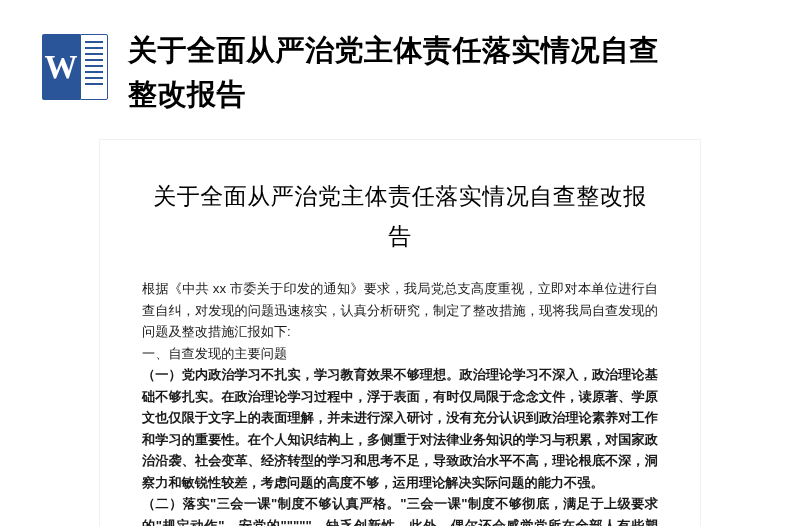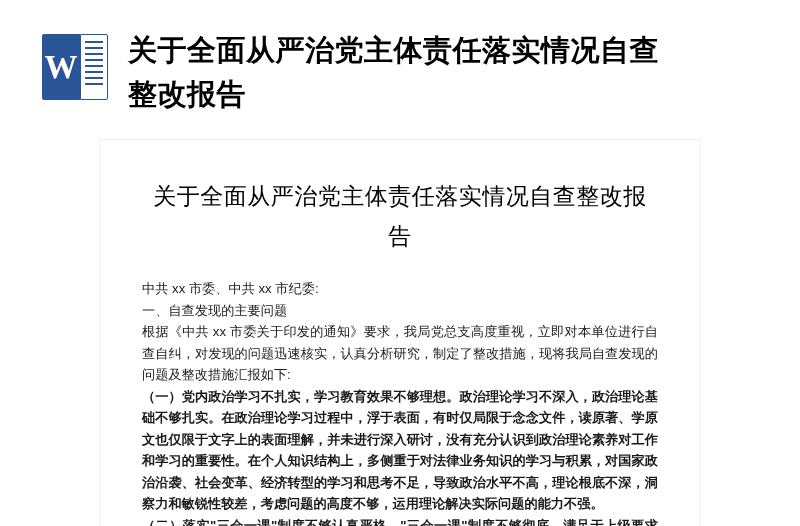--- a/index.html
+++ b/index.html
@@ -149,22 +149,21 @@
         <i></i>
       </div>
     </div>
     <div class="doc-title">关于全面从严治党主体责任落实情况自查整改报告</div>
   </div>
 
   <div class="doc-sheet">
     <div class="doc-inner">
       <div class="body-title">关于全面从严治党主体责任落实情况自查整改报告</div>
       <div class="body-text">
-        <p>中共 xx 市委、中共 xx 市纪委:</p>
+        <p>根据《中共 xx 市委关于印发的通知》要求，我局党总支高度重视，立即对本单位进行自查自纠，对发现的问题迅速核实，认真分析研究，制定了整改措施，现将我局自查发现的问题及整改措施汇报如下:</p>
         <p>一、自查发现的主要问题</p>
-        <p>根据《中共 xx 市委关于印发的通知》要求，我局党总支高度重视，立即对本单位进行自查自纠，对发现的问题迅速核实，认真分析研究，制定了整改措施，现将我局自查发现的问题及整改措施汇报如下:</p>
         <p class="indent-2">（一）党内政治学习不扎实，学习教育效果不够理想。政治理论学习不深入，政治理论基础不够扎实。在政治理论学习过程中，浮于表面，有时仅局限于念念文件，读原著、学原文也仅限于文字上的表面理解，并未进行深入研讨，没有充分认识到政治理论素养对工作和学习的重要性。在个人知识结构上，多侧重于对法律业务知识的学习与积累，对国家政治沿袭、社会变革、经济转型的学习和思考不足，导致政治水平不高，理论根底不深，洞察力和敏锐性较差，考虑问题的高度不够，运用理论解决实际问题的能力不强。</p>
         <p class="indent-2">（二）落实"三会一课"制度不够认真严格。"三会一课"制度不够彻底，满足于上级要求的"规定动作"，安党的"""""，缺乏创新性。此外，偶尔还会感觉党所在全部人有些塑得，目</p>
       </div>
     </div>
   </div>
 
 </div>
 
 </body></html>

